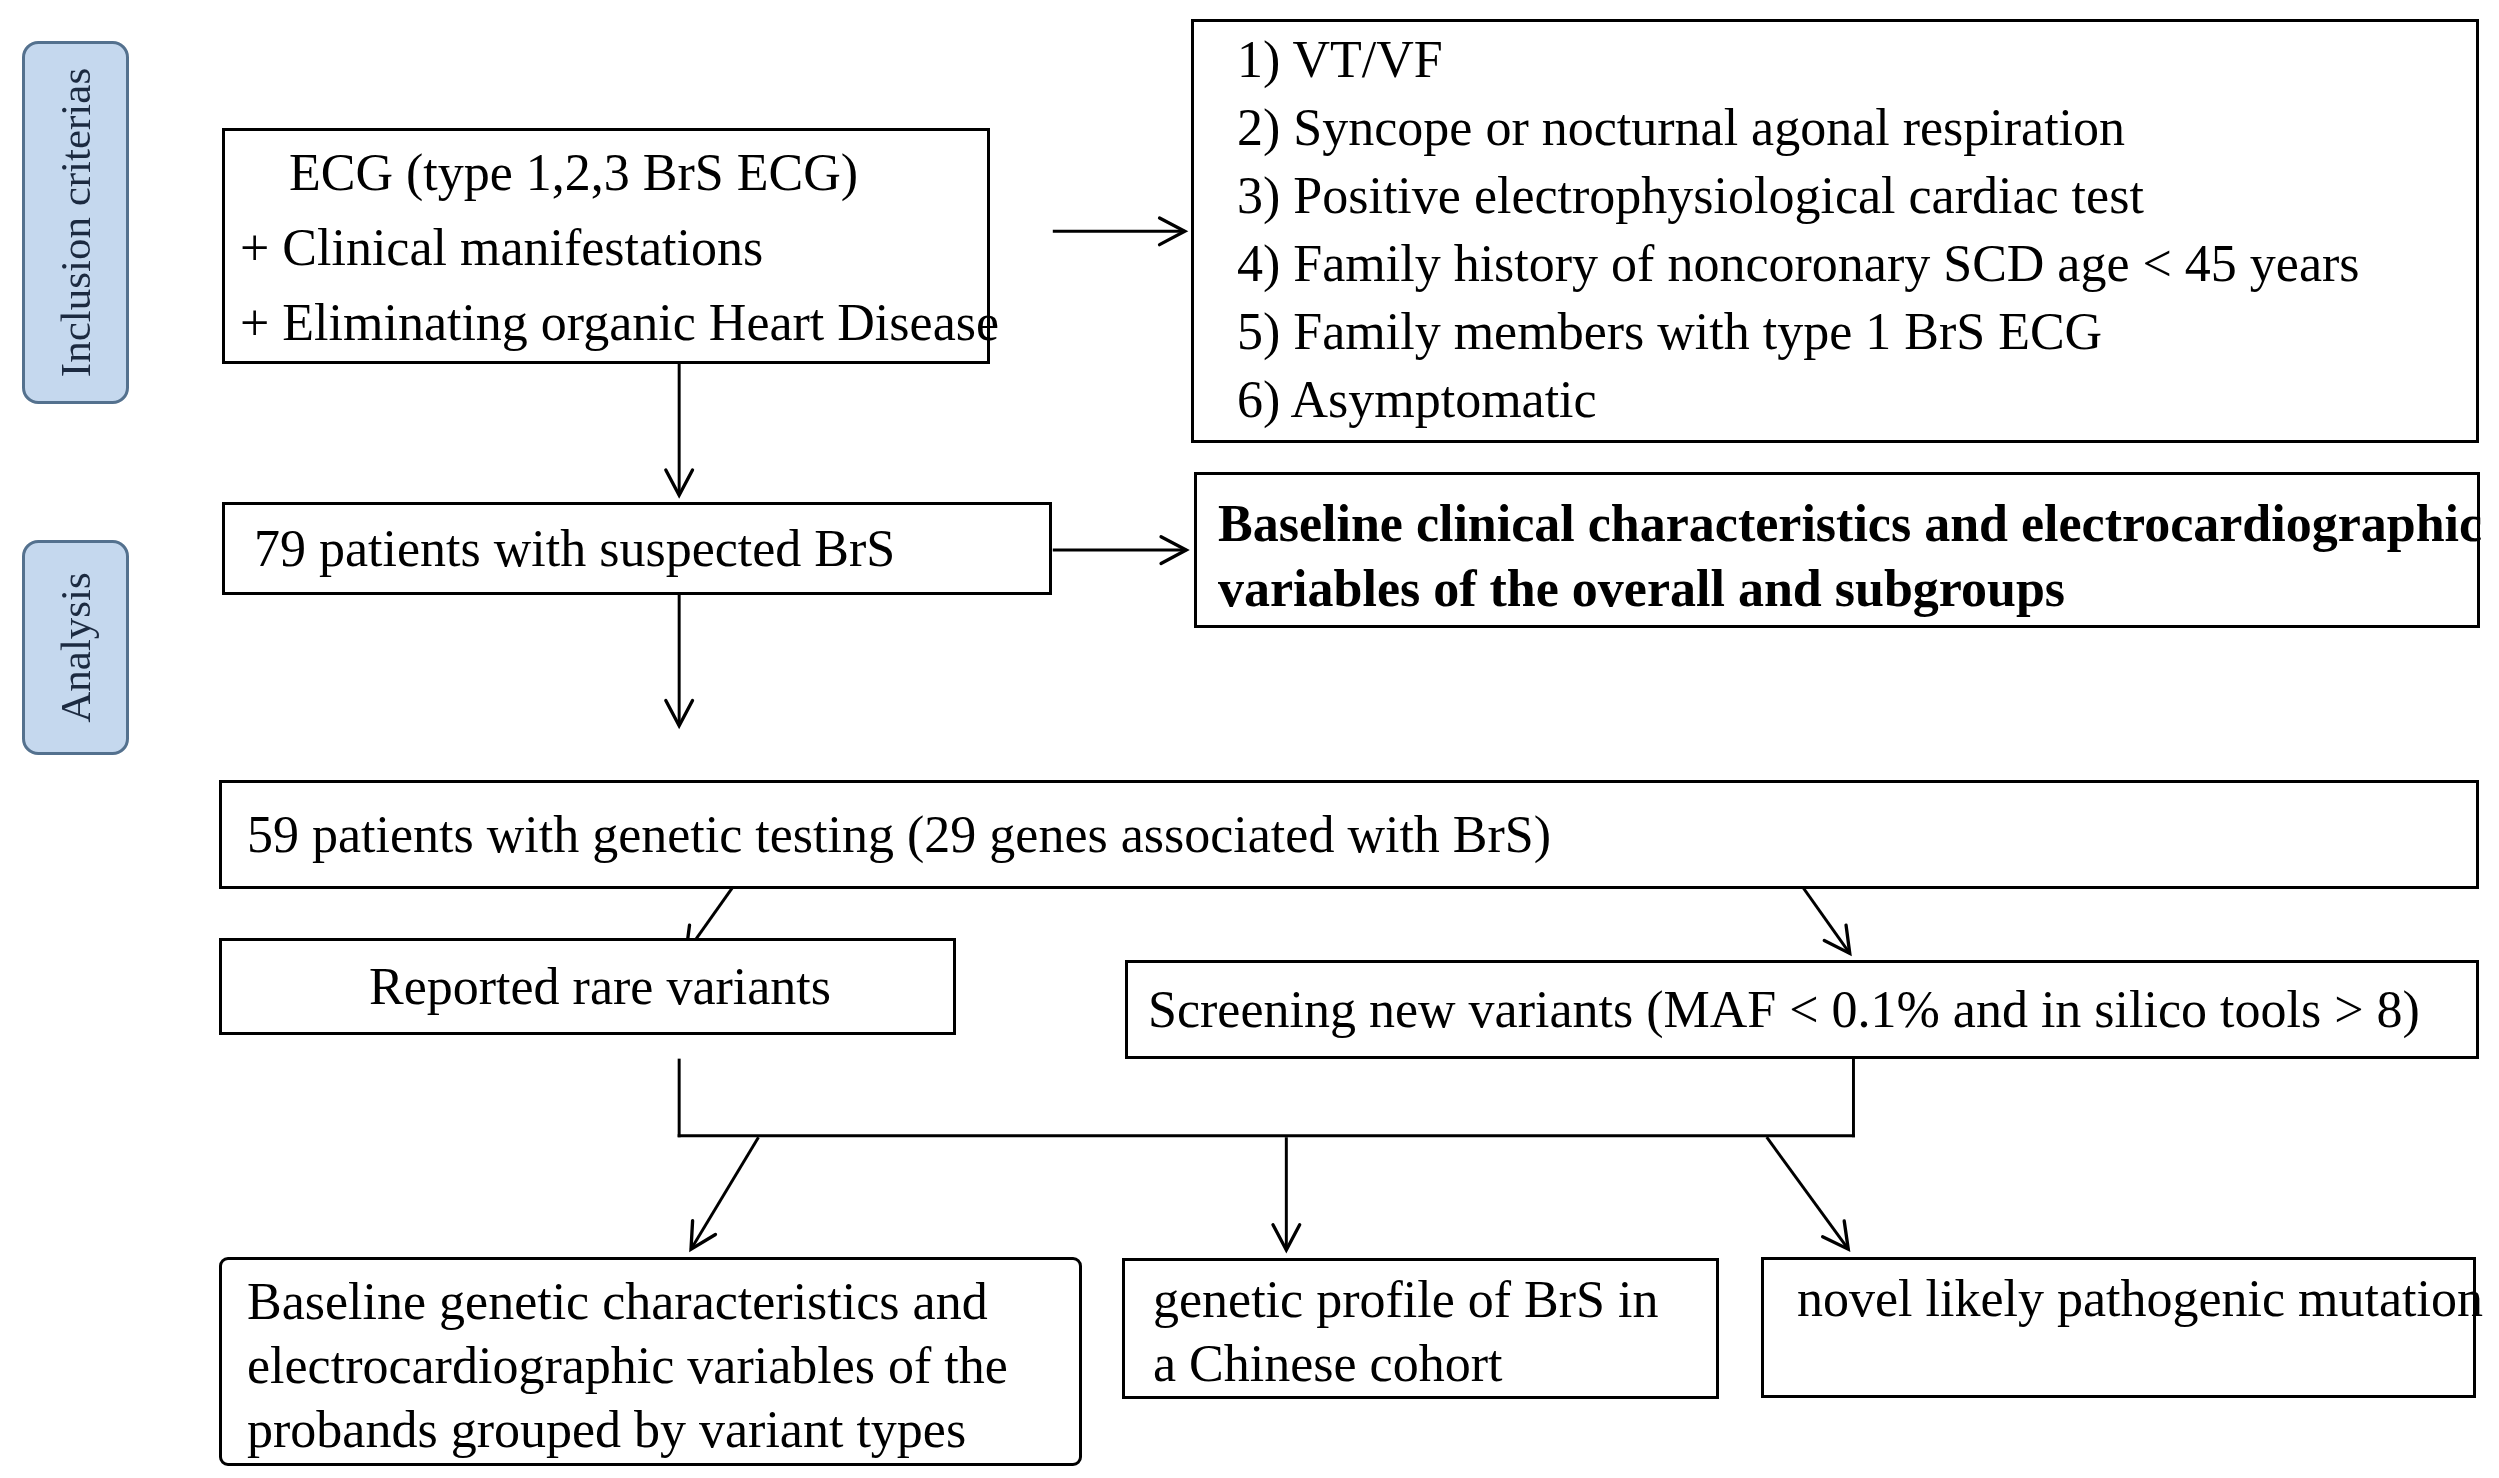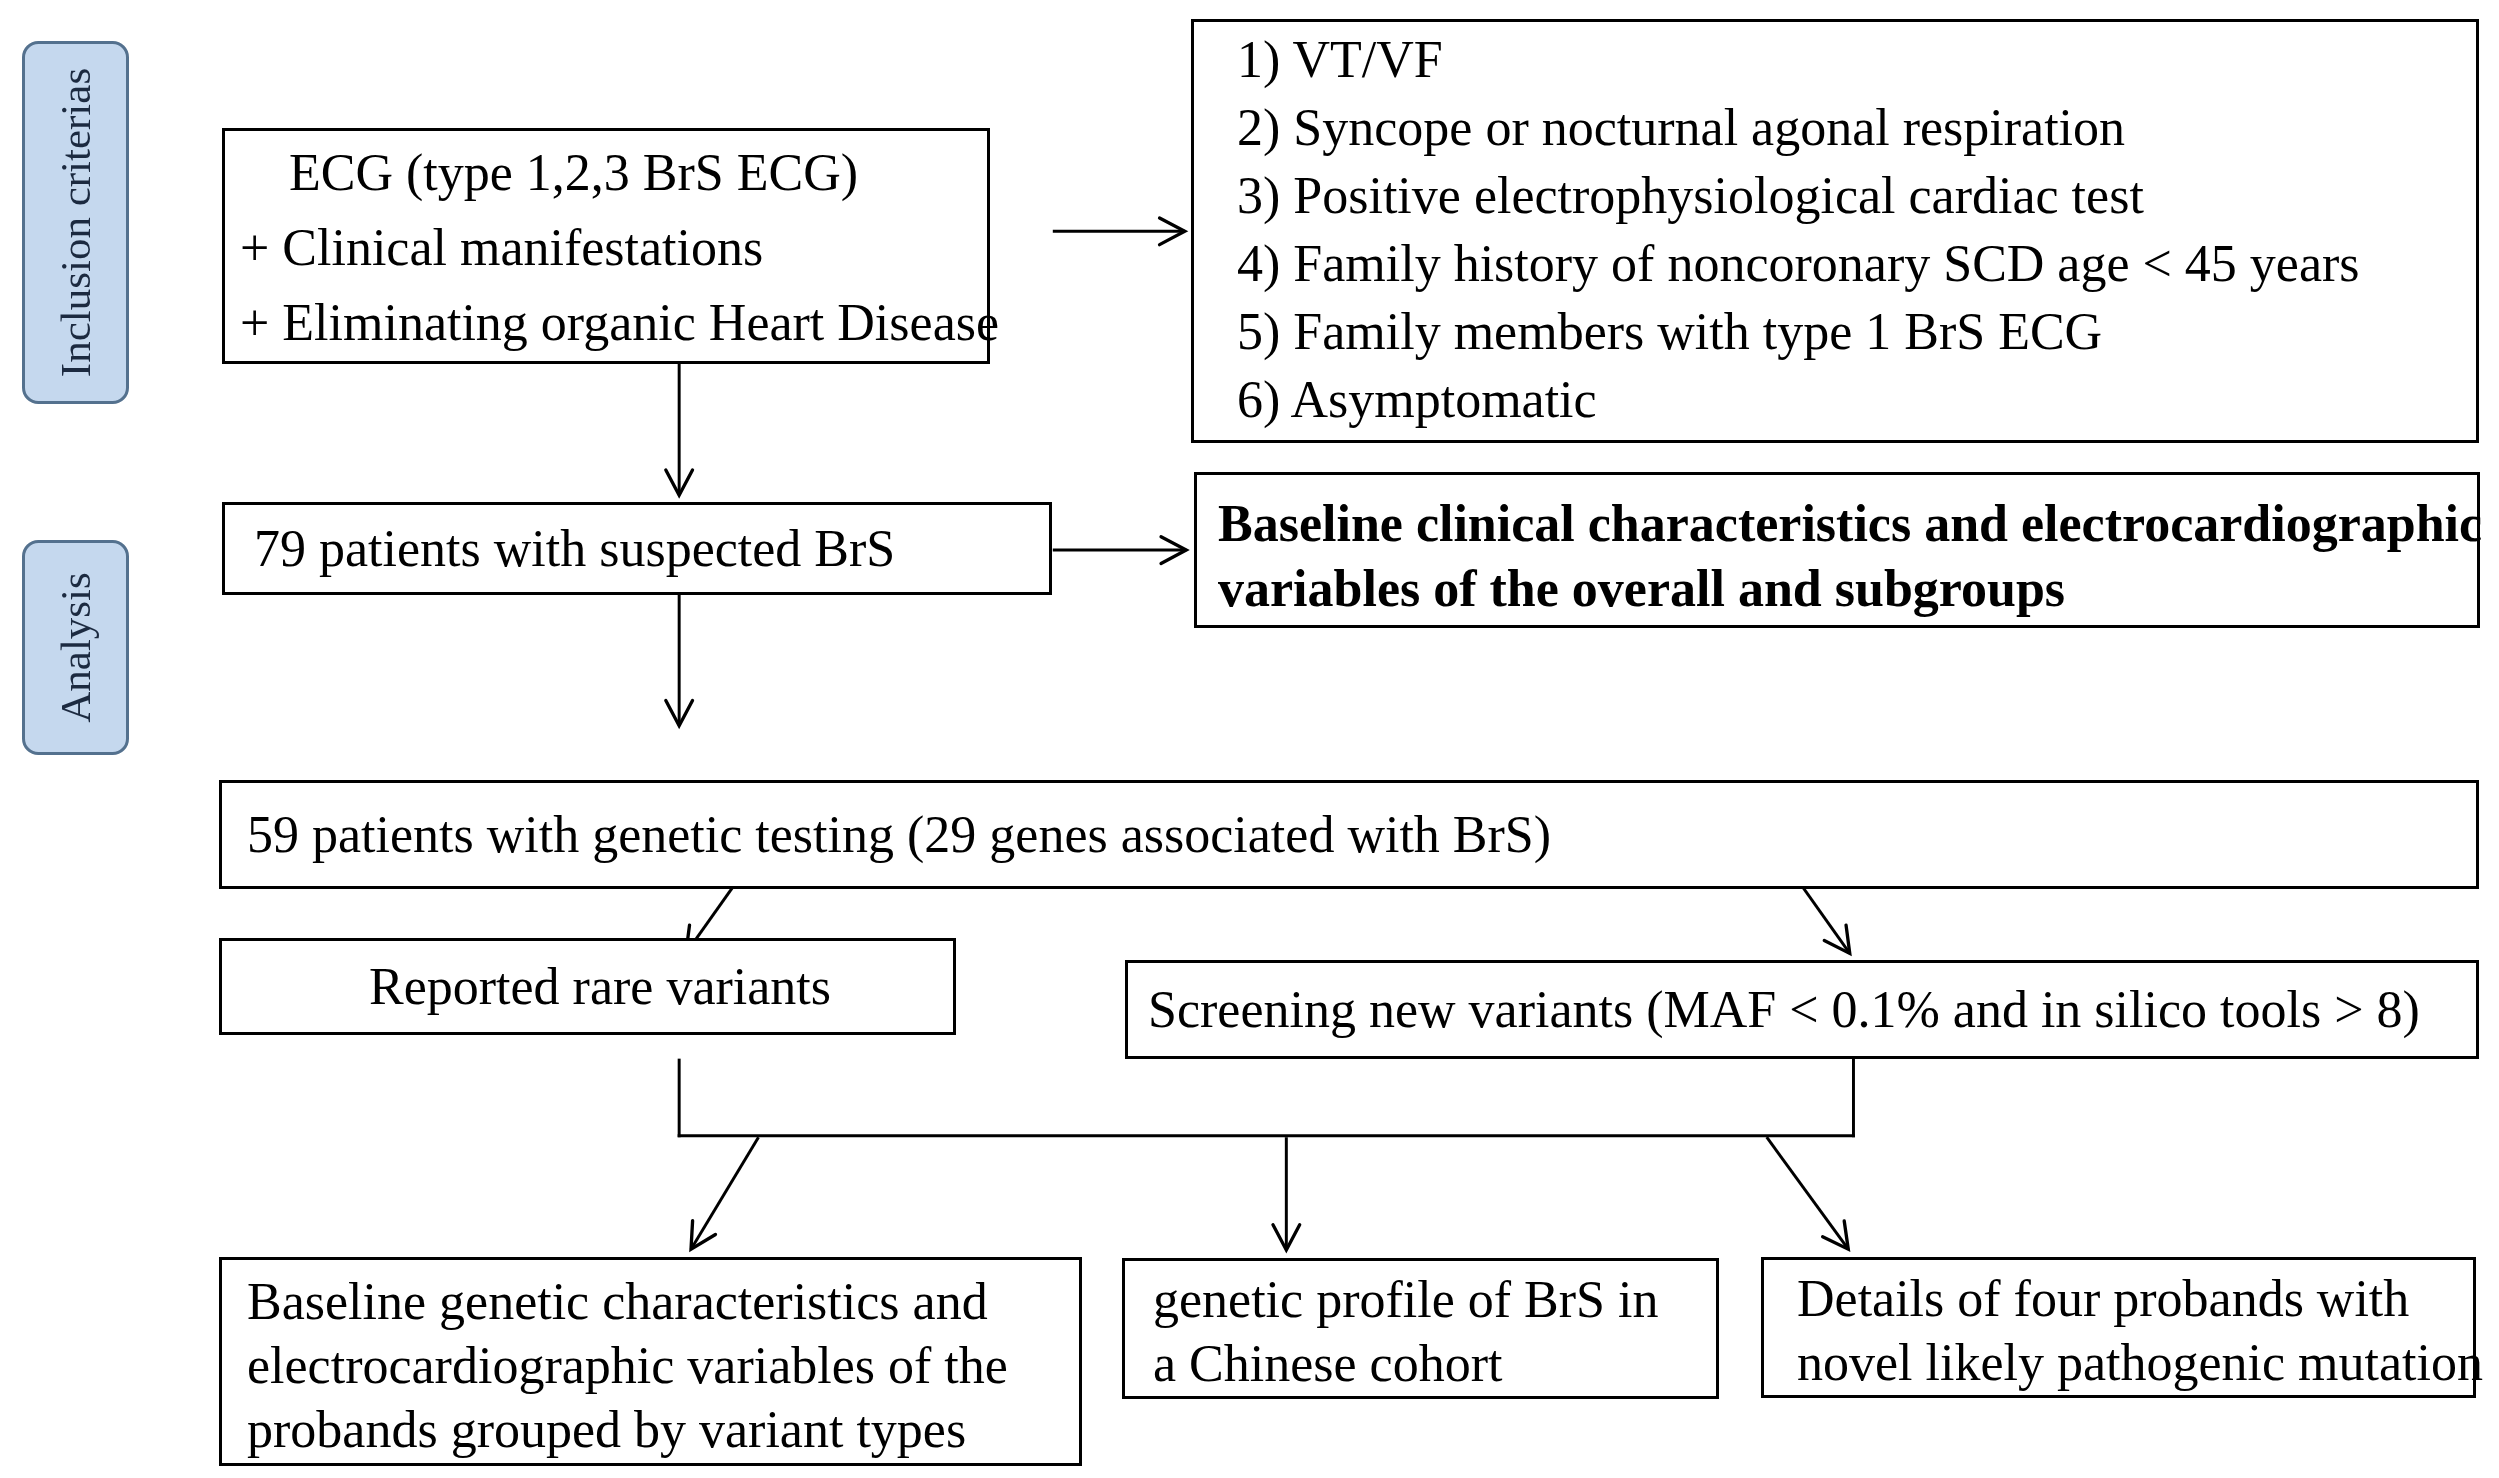--- a/index.html
+++ b/index.html
@@ -99,30 +99,29 @@
   </div>
 
   <div class="box vcenter" style="left:219px; top:938px; width:737px; height:97px; padding-left:25px;justify-content:center;">
     <div class="line">Reported rare variants</div>
   </div>
 
   <div class="box vcenter" style="left:1125px; top:960px; width:1354px; height:99px; padding-left:20px;">
     <div class="line">Screening new variants (MAF &lt; 0.1% and in silico tools &gt; 8)</div>
   </div>
 
-  <div class="box b3-box" style="left:219px; top:1257px; width:863px; height:209px; padding:10.4px 7.4px 0 25px;">
+  <div class="box b3-box" style="left:219px; top:1257px; width:863px; height:209px; padding:10.4px 7.4px 0 25px;border-radius:9px;">
     <div class="line">Baseline genetic characteristics and</div>
     <div class="line">electrocardiographic variables of the</div>
     <div class="line">probands grouped by variant types</div>
   </div>
 
   <div class="box b3-box" style="left:1122px; top:1258px; width:597px; height:141px; padding:7.4px 7.4px 0 28px;">
     <div class="line">genetic profile of BrS in</div>
     <div class="line">a Chinese cohort</div>
   </div>
 
   <div class="box b3-box" style="left:1761px; top:1257px; width:715px; height:141px; padding:7.4px 7.4px 0 33px;">
-    <div class="line">Details of four probands with</div>
     <div class="line">novel likely pathogenic mutation</div>
   </div>
 
 </div>
 
 
 </body></html>

